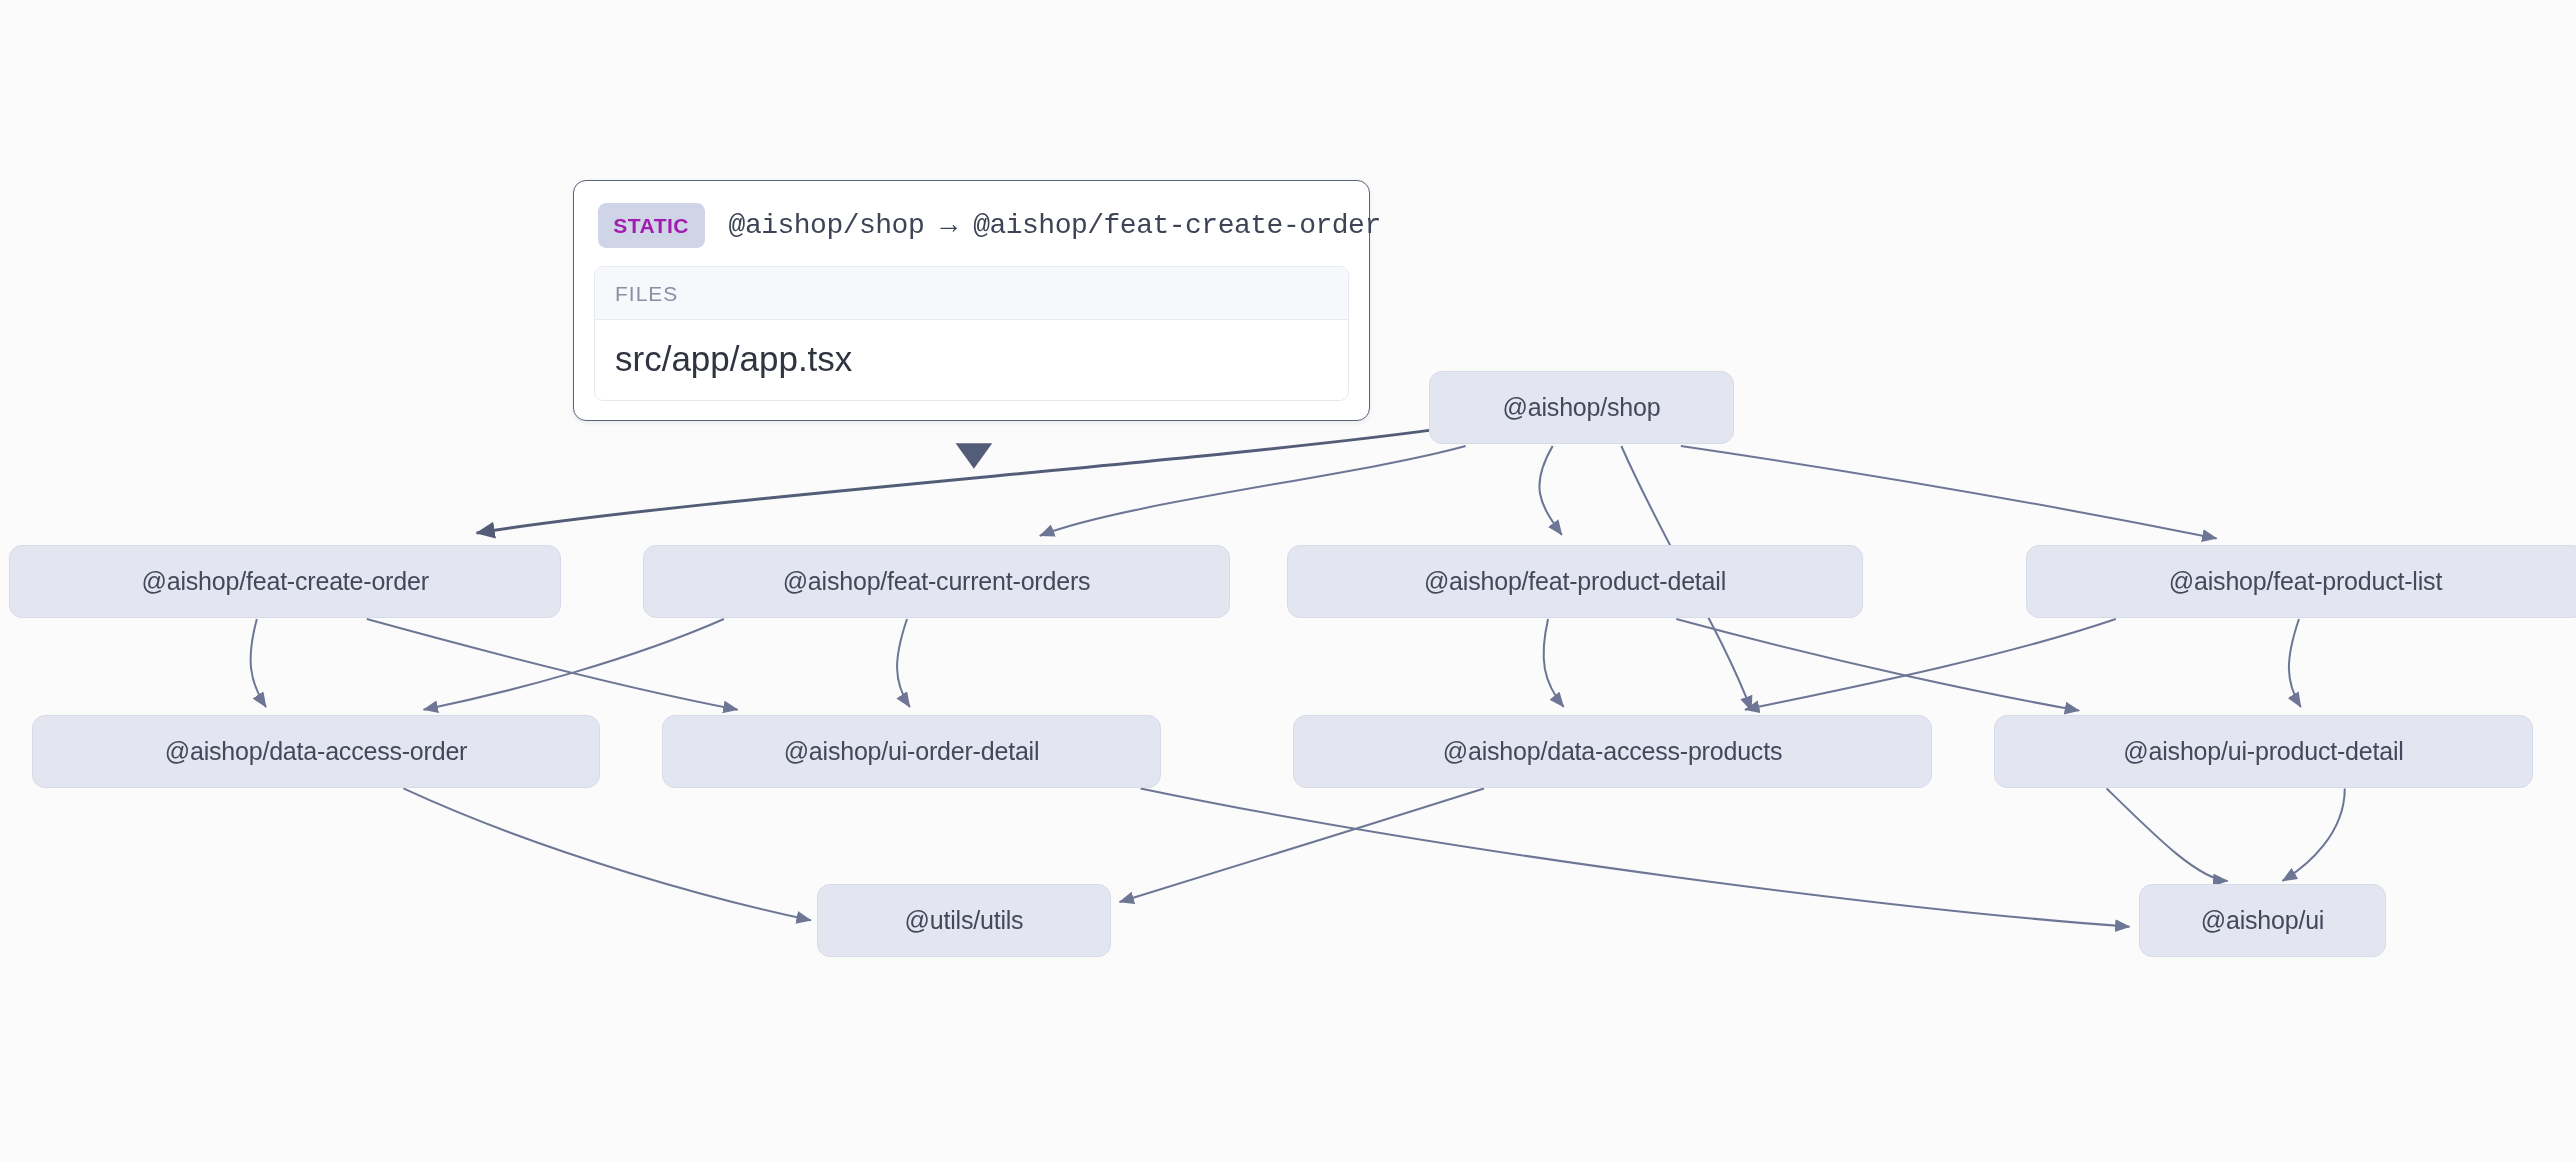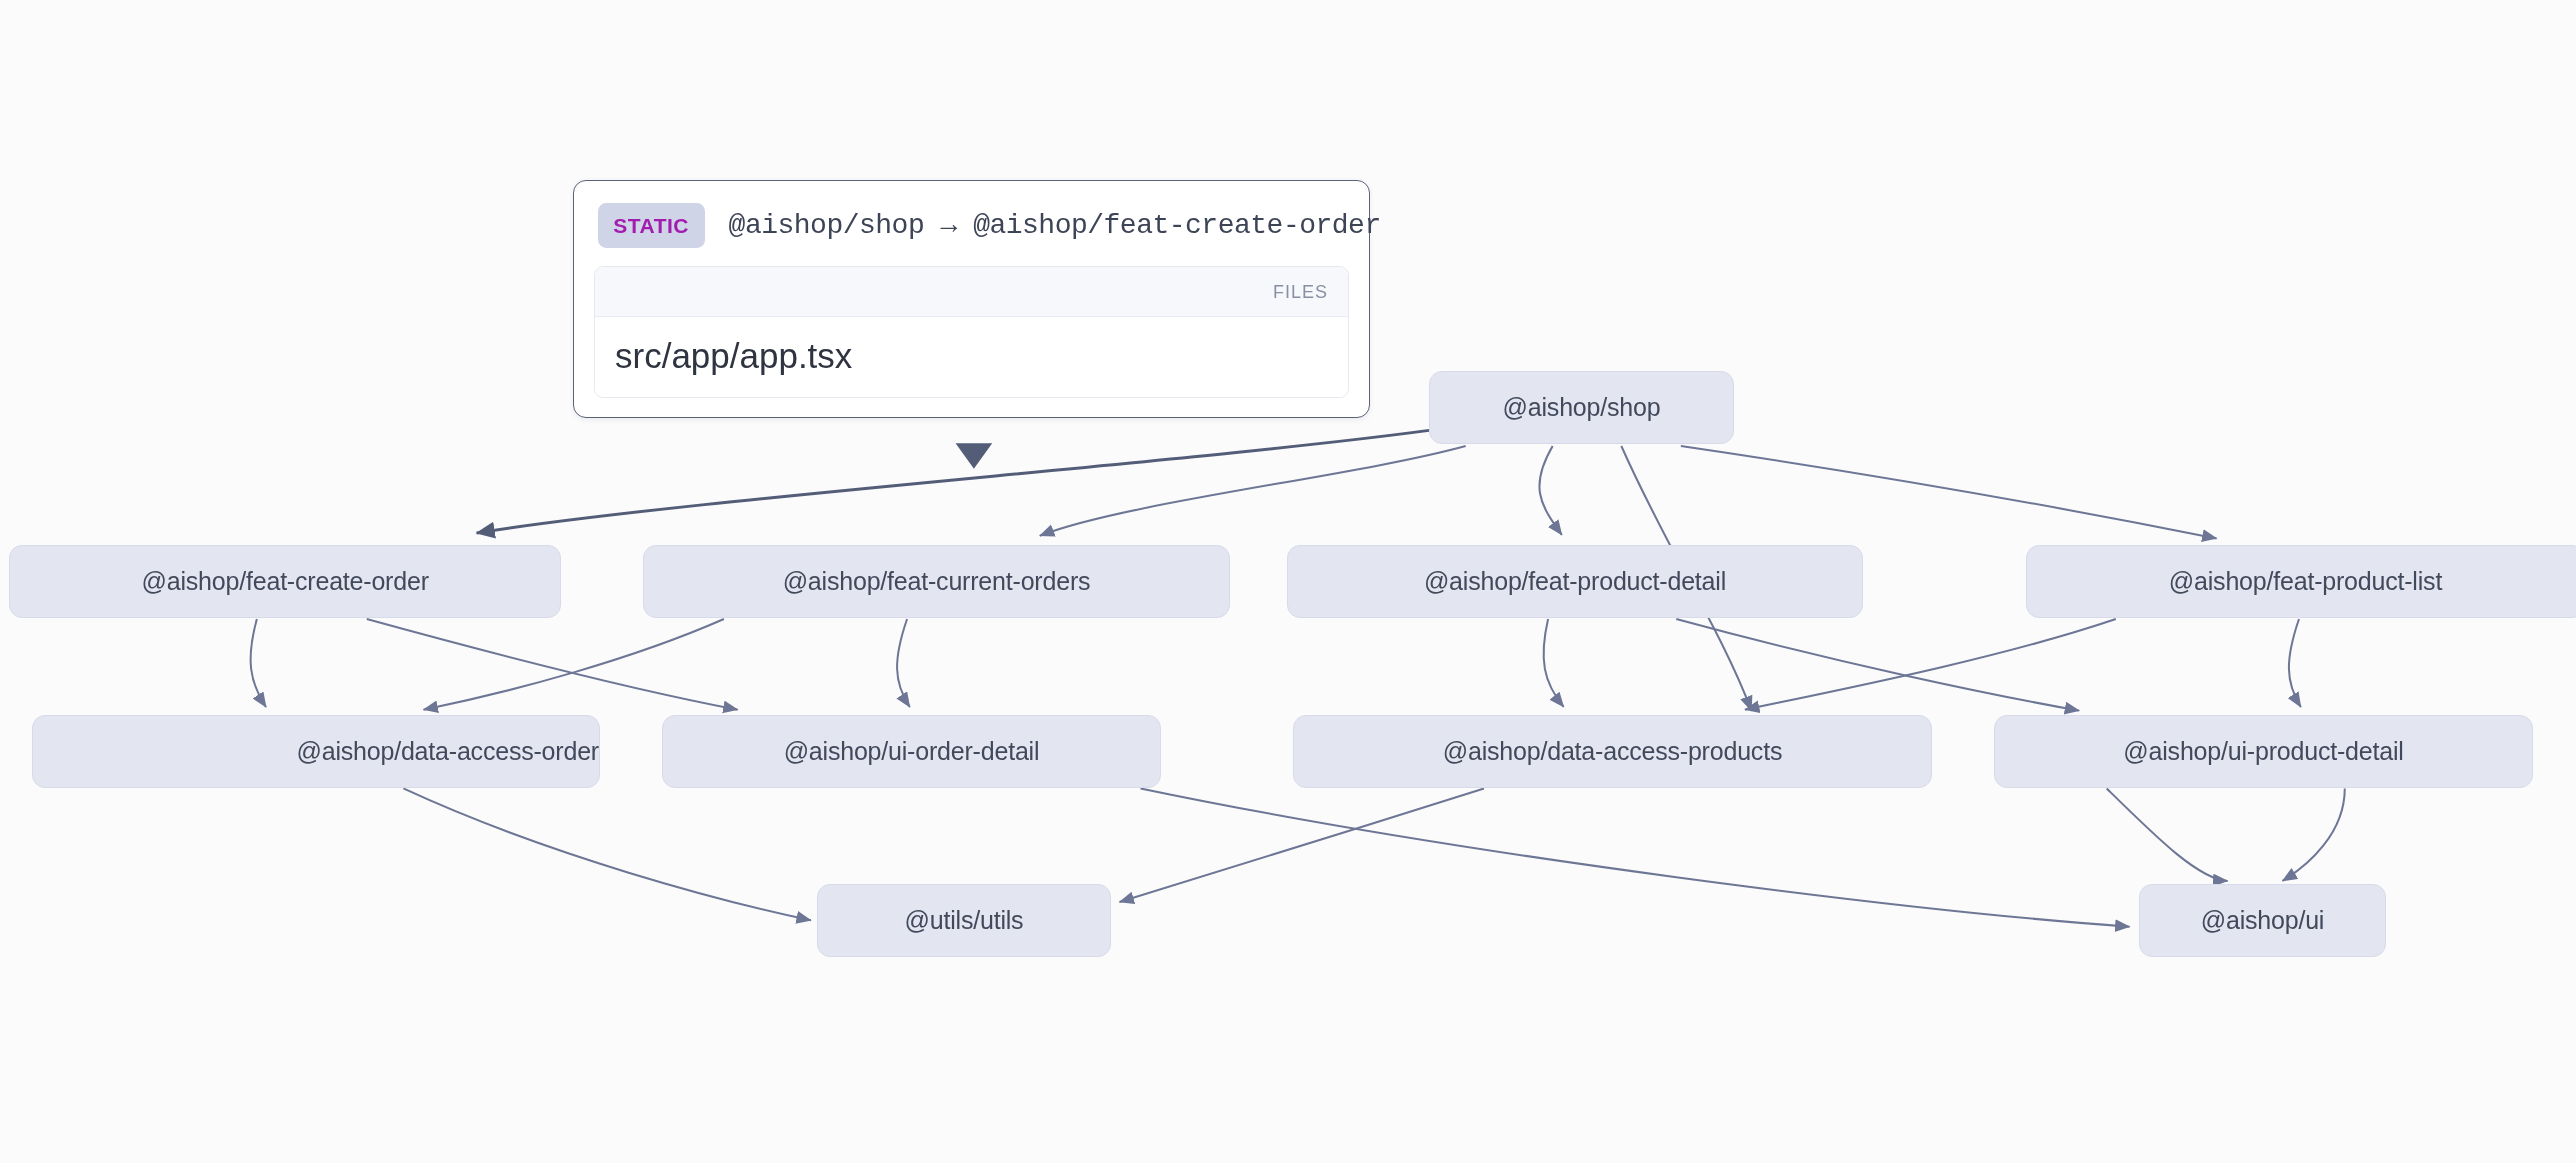--- a/index.html
+++ b/index.html
@@ -82,24 +82,23 @@
   #files-panel {
     border: 0.9px solid #e6e8f0;
     border-radius: 9.2px;
     overflow: hidden;
     background: #ffffff;
   }
   #files-panel-header {
     background: #f7f8fb;
     border-bottom: 0.9px solid #e9ebf2;
     color: #8a90a4;
-    font-size: 18px;
+    font-size: 21px;
     letter-spacing: 1px;
     padding: 14.7px 20px 13.7px 20px;
-    text-align: right;
   }
   .files-row {
     color: #2f3440;
     font-size: 35px;
     padding: 19px 20px 21px 20px;
     background: #ffffff;
   }
 </style>
 </head>
 <body>
@@ -147,21 +146,21 @@
       </div>
       <div class="node" style="left: 643px; top: 545px; width: 587px; height: 73px;">
         <span class="node-label">@aishop/feat-current-orders</span>
       </div>
       <div class="node" style="left: 1287px; top: 545px; width: 576px; height: 73px;">
         <span class="node-label">@aishop/feat-product-detail</span>
       </div>
       <div class="node" style="left: 2026px; top: 545px; width: 559px; height: 73px;">
         <span class="node-label">@aishop/feat-product-list</span>
       </div>
-      <div class="node" style="left: 32px; top: 715px; width: 568px; height: 73px; justify-content: flex-end;">
+      <div class="node" style="left: 32px; top: 715px; width: 568px; height: 73px;">
         <span class="node-label">@aishop/data-access-order</span>
       </div>
       <div class="node" style="left: 662px; top: 715px; width: 499px; height: 73px;">
         <span class="node-label">@aishop/ui-order-detail</span>
       </div>
       <div class="node" style="left: 1293px; top: 715px; width: 639px; height: 73px;">
         <span class="node-label">@aishop/data-access-products</span>
       </div>
       <div class="node" style="left: 1994px; top: 715px; width: 539px; height: 73px;">
         <span class="node-label">@aishop/ui-product-detail</span>

